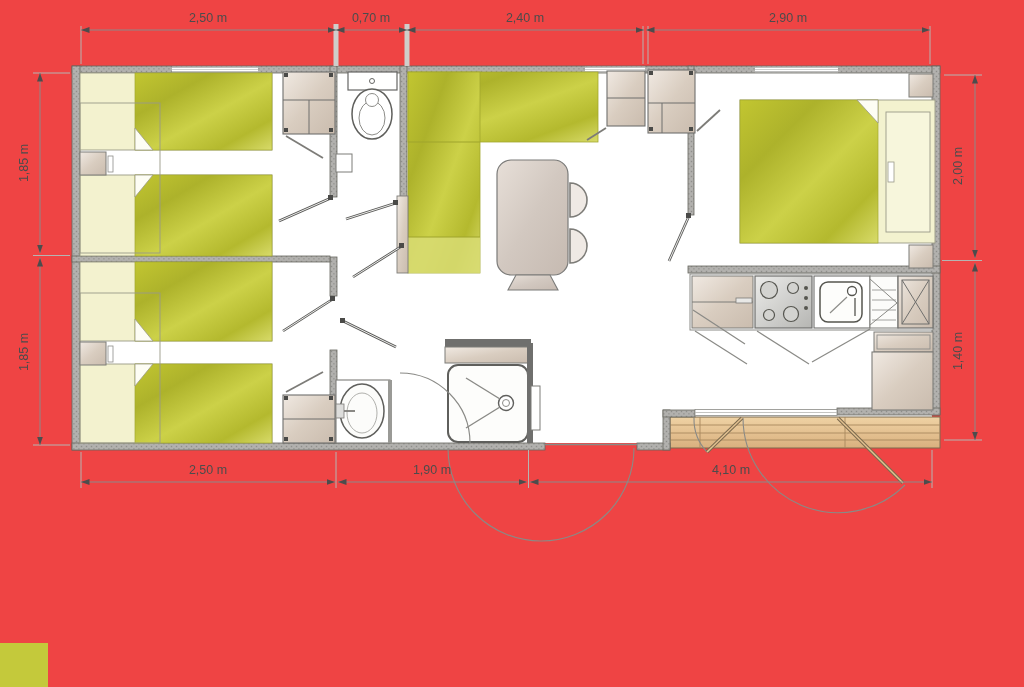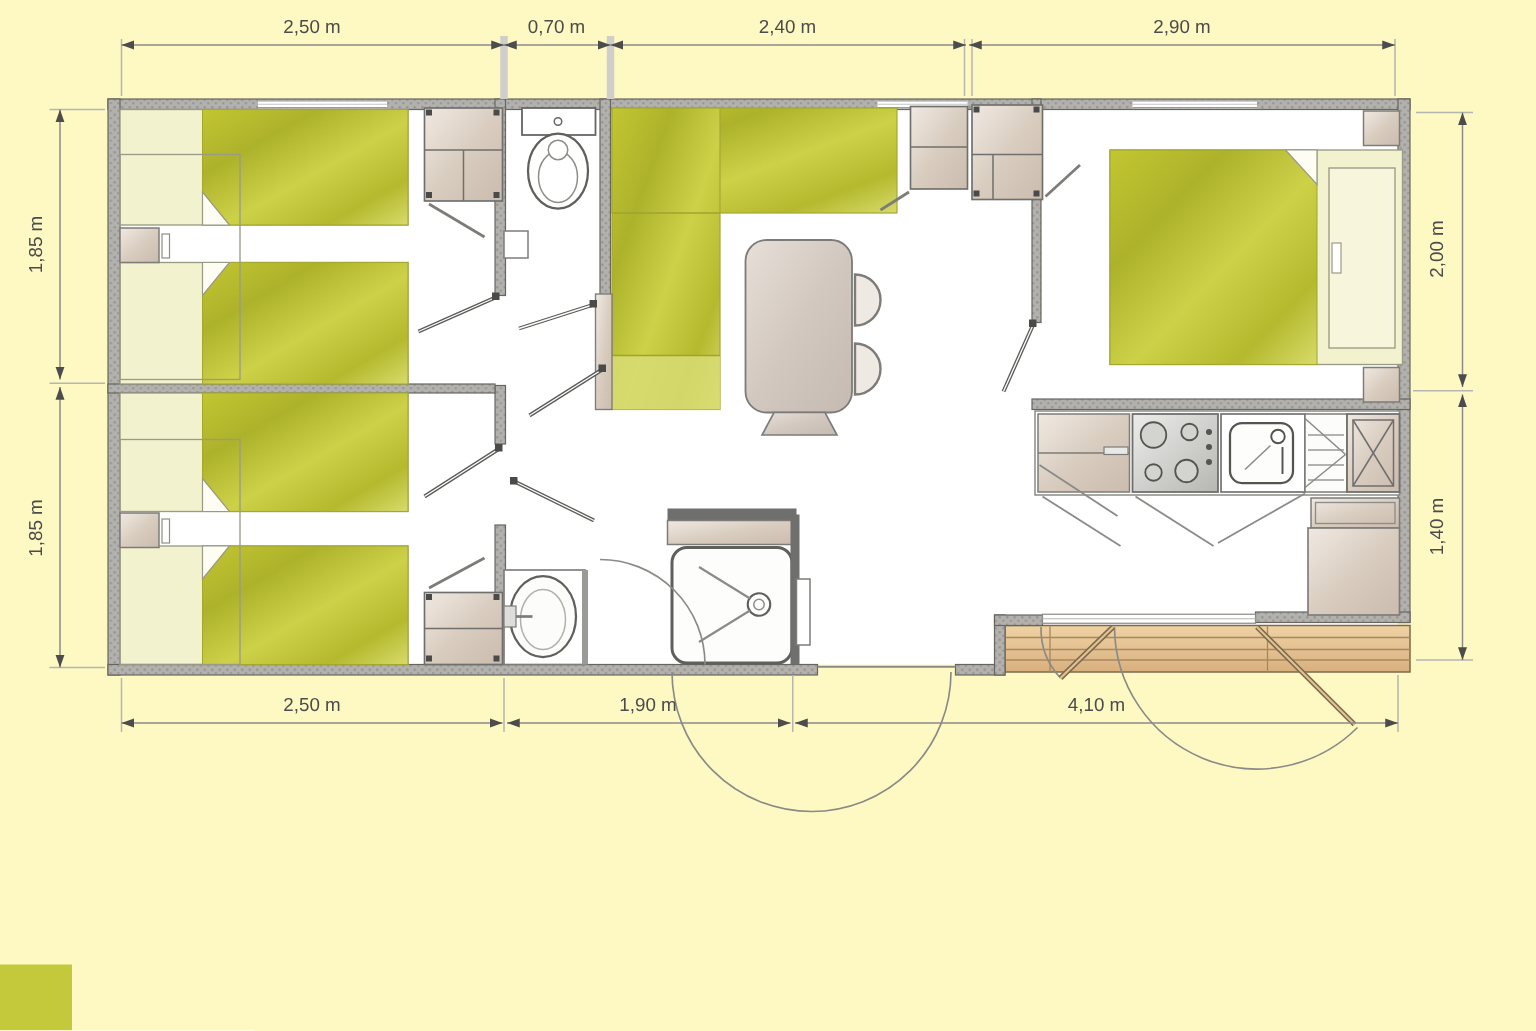--- a/index.html
+++ b/index.html
@@ -1,16 +1,16 @@
 <!DOCTYPE html>
 <html><head>
 <meta charset="utf-8">
 <style>
   html,body{margin:0;padding:0;background:#ffffff;}
-  .stage{position:relative;width:1024px;height:687px;background:#fef9c3;overflow:hidden;
+  .stage{position:relative;width:1024px;height:687px;background:#ef4444;overflow:hidden;
          font-family:"Liberation Sans", sans-serif;}
   svg{display:block;}
   text.dim{font-family:"Liberation Sans", sans-serif;font-size:12.5px;fill:#4c4c4c;}
 </style>
 </head>
 <body>
 
 <div class="stage">
 <svg width="1024" height="687" viewBox="0 0 1024 687" xmlns="http://www.w3.org/2000/svg">
   <defs>

